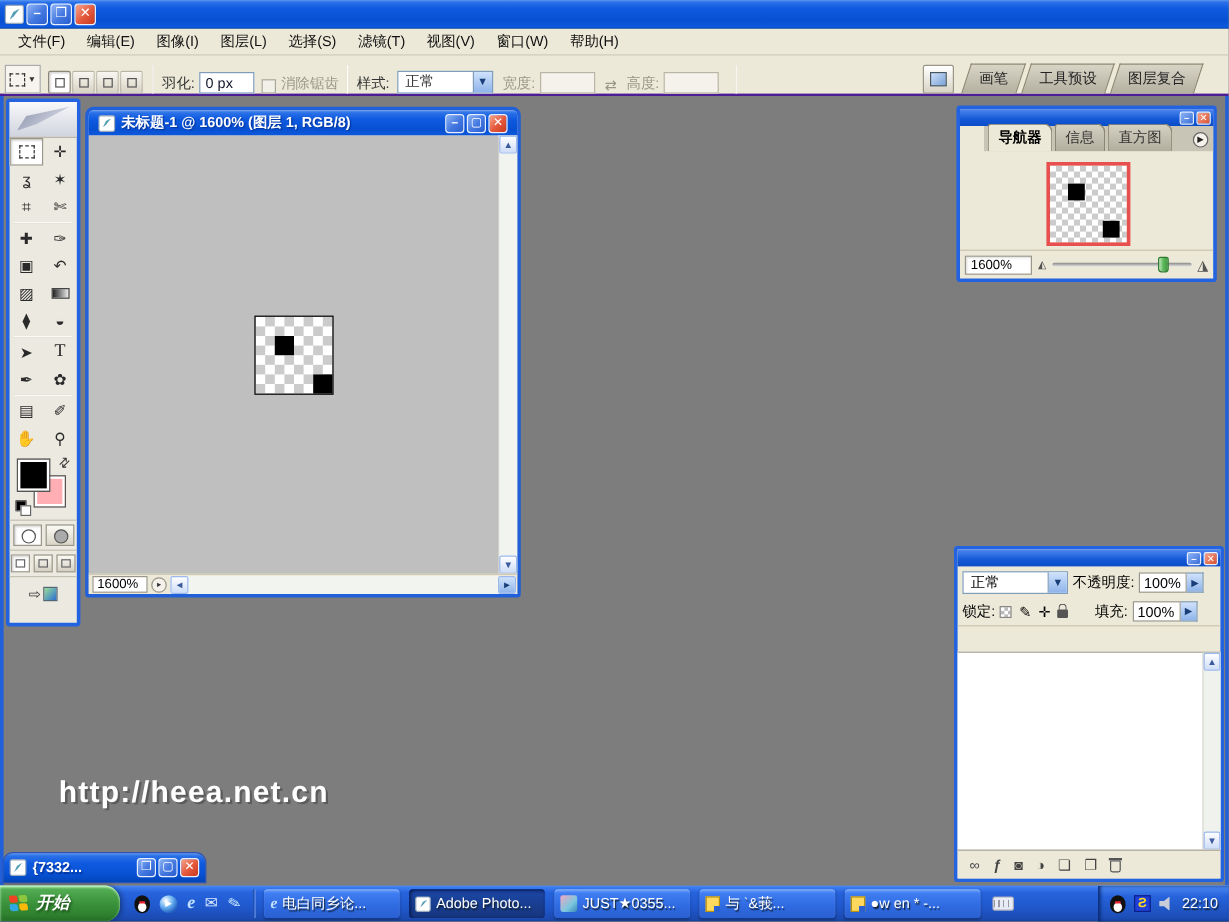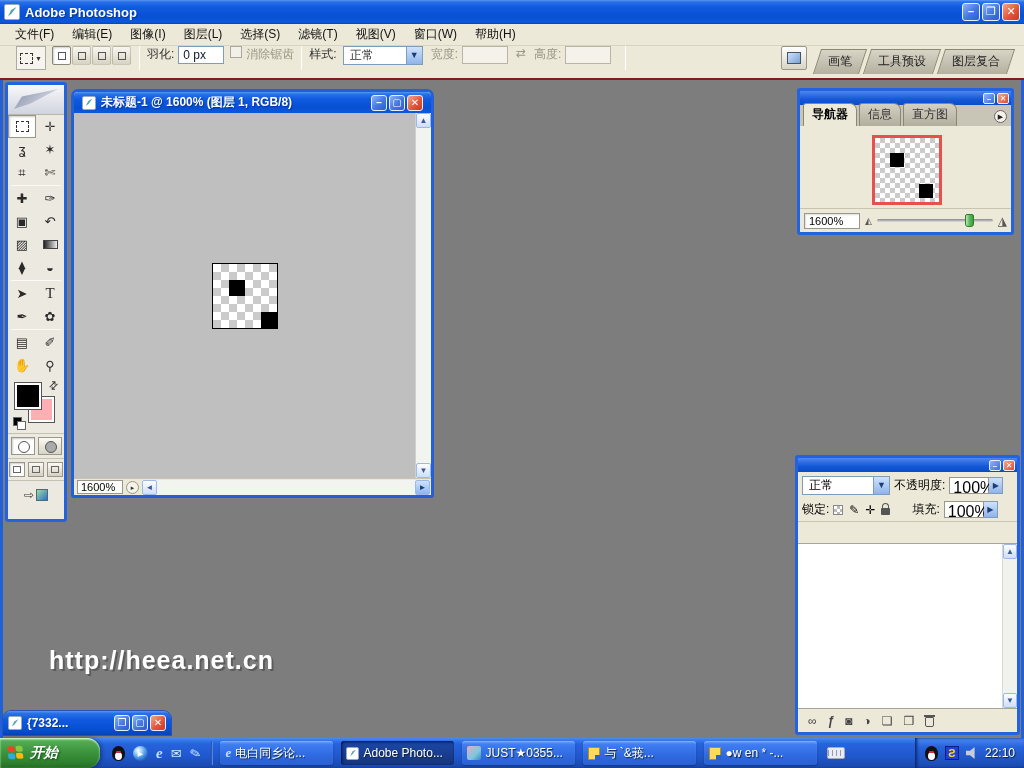--- a/index.html
+++ b/index.html
@@ -11,21 +11,21 @@
   .titlebar { height:24px; background:linear-gradient(180deg,#5a96f2 0%,#2a70e8 8%,#0f5ae0 30%,#0750d2 70%,#0d58dc 92%,#0346b8 100%); display:flex; align-items:center; padding:0 4px; color:#fff; }
   .title-text { font-weight:bold; font-size:13px; text-shadow:1px 1px 1px #03349c; margin-left:5px; flex:1; white-space:nowrap; overflow:hidden; }
   .xpbtn { width:18px; height:18px; border-radius:3px; border:1px solid #e8f0ff; background:linear-gradient(135deg,#8db4f5,#4377e0 55%,#2a5ed0); color:#fff; font-size:11px; line-height:15px; text-align:center; margin-left:2px; font-weight:bold; }
   .xpbtn.close { background:linear-gradient(135deg,#f5a58c,#e4573a 55%,#c93a1d); }
   .psicon { width:16px; height:16px; background:#fff; border:1px solid #9ab; border-radius:2px; position:relative; flex:0 0 auto; }
   .psicon::after { content:""; position:absolute; left:2px; top:2px; right:2px; bottom:2px; background:linear-gradient(135deg,#7cc8a0,#2a6fd0); clip-path:polygon(10% 95%,40% 30%,95% 0,45% 65%); }
 
   
   .menubar { height:22px; background:#ece9d8; border-bottom:1px solid #d8d4c0; display:flex; align-items:center; padding-left:6px; }
   .menu-item { padding:2px 9px; color:#111; }
-  .optionsbar { height:34px; background:#ece9d8; border-bottom:2px solid #7f1d1d; display:flex; align-items:flex-start; padding-left:16px; color:#333; }
+  .optionsbar { height:34px; background:#ece9d8; border-bottom:2px solid #4c1d95; display:flex; align-items:flex-end; padding-left:4px; color:#333; }
   .obox { background:#fff; border:1px solid #7f9db9; height:18px; padding:1px 4px; font-size:12px; color:#0f172a; }
   .osep { width:1px; height:24px; background:#c8c4b0; border-right:1px solid #fff; margin:0 7px; }
   .tool-preview { width:30px; height:24px; border:1px solid #aaa; background:#f6f4ec; display:flex; align-items:center; justify-content:center; gap:2px; margin-right:6px; }
   .dashbox { width:13px; height:11px; border:1px dashed #333; }
   .modebtn { width:19px; height:19px; border:1px solid #9a97887f; border-radius:2px; margin-right:1px; background:linear-gradient(#f8f6f0,#d8d4c4); display:flex; align-items:center; justify-content:center; }
   .modebtn.pressed { background:#fff; border:1px solid #8a8778; box-shadow:inset 1px 1px 2px #0003; }
   .modebtn i { width:8px; height:8px; border:1px solid #555; display:block; }
   .combo { display:flex; align-items:center; background:#fff; border:1px solid #7f9db9; height:19px; }
   .combo .val { padding:0 6px; min-width:62px; }
   .combo .vbtn { width:16px; height:17px; background:linear-gradient(#cfe2fb,#8fb4ea); border-left:1px solid #7f9db9; color:#1a3e78; font-size:9px; text-align:center; line-height:17px; }
@@ -82,39 +82,39 @@
   .zoomfield { width:46px; height:14px; background:#fff; border:1px solid #9a9788; font-size:11px; padding:0 3px; color:#000; }
   .piebtn { width:13px; height:13px; border:1px solid #9a9788; border-radius:50%; background:#f4f2ea; font-size:7px; text-align:center; line-height:12px; color:#333; }
   .hscroll { flex:1; height:15px; position:relative; background:#f2f4f0; margin-right:1px; }
   .canvasimg { position:absolute; left:138px; top:150px; width:66px; height:66px; border:1px solid #000; background-size:16px 16px; }
 
   
   .palette { border:3px solid #2463e0; border-radius:3px; background:#ece9d8; }
   .pstrip { height:14px; background:linear-gradient(180deg,#4d86ee,#1458d6 60%,#0a4cc8); display:flex; justify-content:flex-end; align-items:center; padding:1px 2px; gap:2px; }
   .pbtn { width:12px; height:11px; border-radius:2px; border:1px solid #e8f0ff; background:linear-gradient(135deg,#8db4f5,#3a6ed8); color:#fff; font-size:8px; line-height:9px; text-align:center; font-weight:bold; }
   .pbtn.close { background:linear-gradient(135deg,#f5a58c,#d94f30); }
-  .ptabs { height:21px; background:#c8c5b6; display:flex; align-items:flex-end; padding:8px 3px 0 3px; position:relative; }
+  .ptabs { height:21px; background:#c8c5b6; display:flex; align-items:flex-end; padding:8px 3px 0 3px; position:relative;margin-left:20px; }
   .ttab { border:1px solid #8a8772; border-bottom:none; border-radius:3px 7px 0 0; padding:2px 8px 3px 8px; font-size:12px; background:linear-gradient(#d4d0c2,#b2ae9e); color:#333; margin-right:2px; white-space:nowrap; }
   .ttab.active { background:#ece9d8; font-weight:bold; color:#000; }
   .pmenu { position:absolute; right:4px; bottom:3px; width:13px; height:13px; border:1px solid #666; border-radius:50%; background:#f4f2ea; font-size:7px; line-height:12px; text-align:center; color:#222; }
 
   .navpanel { left:794px; top:8px; width:217px; height:147px; }
   .navthumb { position:absolute; left:72px; top:44px; width:70px; height:70px; border:3px solid #e85050; background-size:10px 10px; }
   .navbottom { position:absolute; left:0; right:0; bottom:0; height:24px; border-top:1px solid #c8c4b0; display:flex; align-items:center; padding:0 4px; gap:5px; }
   .navfield { width:56px; height:16px; background:#fff; border:1px solid #9a9788; box-shadow:inset 1px 1px 2px #0002; font-size:11px; padding:1px 4px; color:#000; }
   .slidertrack { flex:1; height:3px; background:linear-gradient(#888,#ddd); border-radius:2px; position:relative; }
   .sliderthumb { position:absolute; left:76%; top:-5px; width:9px; height:13px; background:linear-gradient(90deg,#bfe8b8,#5cb85c 50%,#3f9c3f); border:1px solid #2f7a2f; border-radius:2px 2px 3px 3px; }
   .mountain { font-size:9px; color:#555; }
   .mountain.big { font-size:12px; }
 
   .layerspanel { left:792px; top:375px; width:225px; height:280px; }
   .lrow1 { height:26px; display:flex; align-items:center; padding:0 4px; gap:4px; }
   .lrow2 { height:24px; display:flex; align-items:center; padding:0 4px; gap:4px; border-bottom:1px solid #c8c4b0; }
   .spin { display:flex; align-items:center; }
-  .spin .val { width:40px; height:17px; background:#fff; border:1px solid #9a9788; padding:1px 3px; font-size:16px; color:#000; }
+  .spin .val { width:40px; height:17px; background:#fff; border:1px solid #9a9788; padding:1px 3px; font-size:12px; color:#000; }
   .spin .sbtn { width:14px; height:17px; background:linear-gradient(#cfe2fb,#8fb4ea); border:1px solid #7f9db9; border-left:none; color:#1a3e78; font-size:8px; text-align:center; line-height:16px; }
   .lockicons { display:flex; align-items:center; gap:6px; margin-right:4px; }
   .lk-checker { width:10px; height:10px; border:1px solid #888; background:conic-gradient(#bbb 25%,#fff 0 50%,#bbb 0 75%,#fff 0); background-size:6px 6px; }
   .lockshape { width:9px; height:7px; background:#555; border-radius:1px; position:relative; margin-top:4px; }
   .lockshape::before { content:""; position:absolute; top:-5px; left:1px; width:5px; height:5px; border:1.5px solid #555; border-bottom:none; border-radius:4px 4px 0 0; }
   .layerlist { position:absolute; left:0; right:0; top:85px; bottom:24px; background:#fff; border-top:1px solid #a8a598; }
   .llscroll { position:absolute; right:0; top:0; width:15px; bottom:0; background:#f0f2ee; border-left:1px solid #d8d8d0; }
   .layerrow { position:absolute; left:0; right:15px; top:0; height:42px; background:#2e5fc2; display:flex; align-items:center; }
   .eyecell { width:24px; height:42px; background:#e9e9e1; border-right:1px solid #b8b5a8; display:flex; align-items:center; justify-content:center; }
   .eye { width:15px; height:9px; border:1px solid #222; border-radius:50%; background:#fff; position:relative; }
@@ -161,21 +161,20 @@
   .clock { color:#fff; font-size:12px; text-shadow:1px 1px 1px #123; }
   .glyph { display:inline-block; }
 </style>
 </head>
 <body>
 
 <div class="abs" style="left:0;top:0;width:1024px;height:738px;">
 
   <div class="titlebar">
     <span class="psicon"></span>
-    <span class="title-text">Adobe Photoshop</span>
     <span class="xpbtn">–</span>
     <span class="xpbtn">❐</span>
     <span class="xpbtn close">✕</span>
   </div>
 
   <div class="menubar">
     <span class="menu-item">文件(F)</span>
     <span class="menu-item">编辑(E)</span>
     <span class="menu-item">图像(I)</span>
     <span class="menu-item">图层(L)</span>

